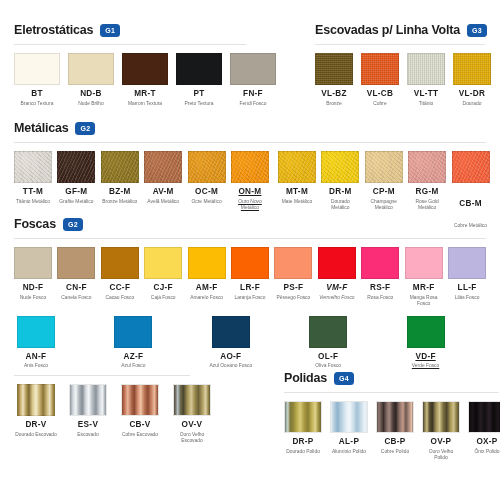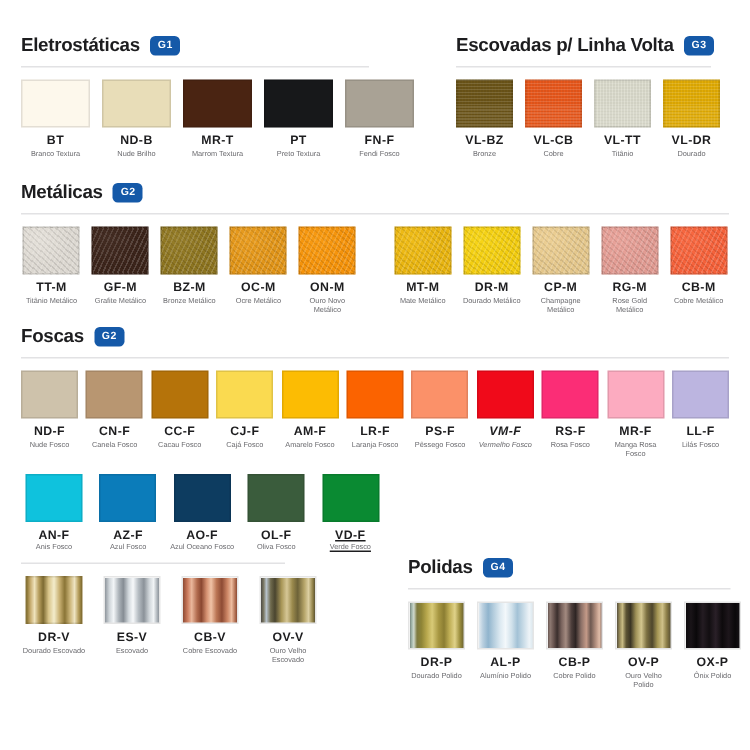--- a/index.html
+++ b/index.html
@@ -46,33 +46,33 @@
     white-space:nowrap;
   }
   .desc{
     font-size:4.9px;font-weight:400;color:#6a6a6e;
     margin-top:2.5px;line-height:6px;text-align:center;
     max-width:52px;
   }
 
   
   #sec-eletro   {left:14px; top:22px;  width:250px;}
-  #sec-voltas   {left:304px;top:22px;  width:170px;}
+  #sec-voltas   {left:315px;top:22px;  width:170px;}
   #sec-metal    {left:14px; top:120px; width:472px;}
   #sec-foscas   {left:14px; top:216px; width:472px;}
   #sec-escov    {left:14px; top:370px; width:240px;}
-  #sec-polidas  {left:272px;top:370px; width:215px;}
+  #sec-polidas  {left:284px;top:370px; width:215px;}
 
   #sec-eletro .rule, #sec-voltas .rule{width:232px;}
   #sec-voltas .rule{width:170px;}
   #sec-escov .rule{width:176px;}
   #sec-polidas .rule{width:215px;}
 
   .gap-8 .sw{margin-right:8px;}
-  .row2{margin-top:9px;}
+  .row2{margin-top:9px;gap:48px;}
 </style>
 </head>
 <body>
 
 <div class="page">
 
   <div class="section" id="sec-eletro">
     <div class="sec-head">
       <span class="sec-title">Eletrostáticas</span>
       <span class="badge">G1</span>
@@ -153,25 +153,30 @@
           <div class="chip" style="width: 38px; height: 32px;;background:#3b241a;background-image:radial-gradient(circle at 30% 25%, #553e3455, transparent 60%),repeating-linear-gradient(115deg, rgba(255,255,255,.16) 0 1px, transparent 1px 3px),repeating-linear-gradient(42deg, rgba(0,0,0,.10) 0 1px, transparent 1px 3px);"></div>
           <div class="code">GF-M</div>
           <div class="desc">Grafite Metálico</div>
         </div>
         <div class="sw" style="width: 44px; margin-right: 5.4px;">
           <div class="chip" style="width: 38px; height: 32px;;background:#8c7420;background-image:radial-gradient(circle at 30% 25%, #a68e3a55, transparent 60%),repeating-linear-gradient(115deg, rgba(255,255,255,.16) 0 1px, transparent 1px 3px),repeating-linear-gradient(42deg, rgba(0,0,0,.10) 0 1px, transparent 1px 3px);"></div>
           <div class="code">BZ-M</div>
           <div class="desc">Bronze Metálico</div>
         </div>
         <div class="sw" style="width: 44px; margin-right: 5.4px;">
+          <div class="chip" style="width: 38px; height: 32px;;background:#b06a43;background-image:radial-gradient(circle at 30% 25%, #ca845d55, transparent 60%),repeating-linear-gradient(115deg, rgba(255,255,255,.16) 0 1px, transparent 1px 3px),repeating-linear-gradient(42deg, rgba(0,0,0,.10) 0 1px, transparent 1px 3px);"></div>
+          <div class="code">AV-M</div>
+          <div class="desc">Avelã Metálico</div>
+        </div>
+        <div class="sw" style="width: 44px; margin-right: 5.4px;">
           <div class="chip" style="width: 38px; height: 32px;;background:#e09418;background-image:radial-gradient(circle at 30% 25%, #faae3255, transparent 60%),repeating-linear-gradient(115deg, rgba(255,255,255,.16) 0 1px, transparent 1px 3px),repeating-linear-gradient(42deg, rgba(0,0,0,.10) 0 1px, transparent 1px 3px);"></div>
           <div class="code">OC-M</div>
           <div class="desc">Ocre Metálico</div>
         </div>
-        <div class="sw" style="width: 44px; margin-right: 23px;">
+        <div class="sw" style="width: 44px; margin-right: 9px; text-decoration: underline;">
           <div class="chip" style="width: 38px; height: 32px;;background:#f4920a;background-image:radial-gradient(circle at 30% 25%, #ffac2455, transparent 60%),repeating-linear-gradient(115deg, rgba(255,255,255,.16) 0 1px, transparent 1px 3px),repeating-linear-gradient(42deg, rgba(0,0,0,.10) 0 1px, transparent 1px 3px);"></div>
           <div class="code">ON-M</div>
           <div class="desc">Ouro Novo Metálico</div>
         </div>
         <div class="sw" style="width: 44px; margin-right: 5.4px;">
           <div class="chip" style="width: 38px; height: 32px;;background:#e8b410;background-image:radial-gradient(circle at 30% 25%, #ffce2a55, transparent 60%),repeating-linear-gradient(115deg, rgba(255,255,255,.16) 0 1px, transparent 1px 3px),repeating-linear-gradient(42deg, rgba(0,0,0,.10) 0 1px, transparent 1px 3px);"></div>
           <div class="code">MT-M</div>
           <div class="desc">Mate Metálico</div>
         </div>
         <div class="sw" style="width: 44px; margin-right: 5.4px;">
@@ -182,21 +187,21 @@
         <div class="sw" style="width: 44px; margin-right: 5.4px;">
           <div class="chip" style="width: 38px; height: 32px;;background:#e4c78c;background-image:radial-gradient(circle at 30% 25%, #fee1a655, transparent 60%),repeating-linear-gradient(115deg, rgba(255,255,255,.16) 0 1px, transparent 1px 3px),repeating-linear-gradient(42deg, rgba(0,0,0,.10) 0 1px, transparent 1px 3px);"></div>
           <div class="code">CP-M</div>
           <div class="desc">Champagne Metálico</div>
         </div>
         <div class="sw" style="width: 44px; margin-right: 5.4px;">
           <div class="chip" style="width: 38px; height: 32px;;background:#e09b92;background-image:radial-gradient(circle at 30% 25%, #fab5ac55, transparent 60%),repeating-linear-gradient(115deg, rgba(255,255,255,.16) 0 1px, transparent 1px 3px),repeating-linear-gradient(42deg, rgba(0,0,0,.10) 0 1px, transparent 1px 3px);"></div>
           <div class="code">RG-M</div>
           <div class="desc">Rose Gold Metálico</div>
         </div>
-        <div class="sw" style="width: 44px;">
+        <div class="sw" style="width: 44px; gap: 12px;">
           <div class="chip" style="width: 38px; height: 32px;;background:#f4613a;background-image:radial-gradient(circle at 30% 25%, #ff7b5455, transparent 60%),repeating-linear-gradient(115deg, rgba(255,255,255,.16) 0 1px, transparent 1px 3px),repeating-linear-gradient(42deg, rgba(0,0,0,.10) 0 1px, transparent 1px 3px);"></div>
           <div class="code">CB-M</div>
           <div class="desc">Cobre Metálico</div>
         </div>
       </div>
   </div>
 
   <div class="section" id="sec-foscas">
     <div class="sec-head">
       <span class="sec-title">Foscas</span>

